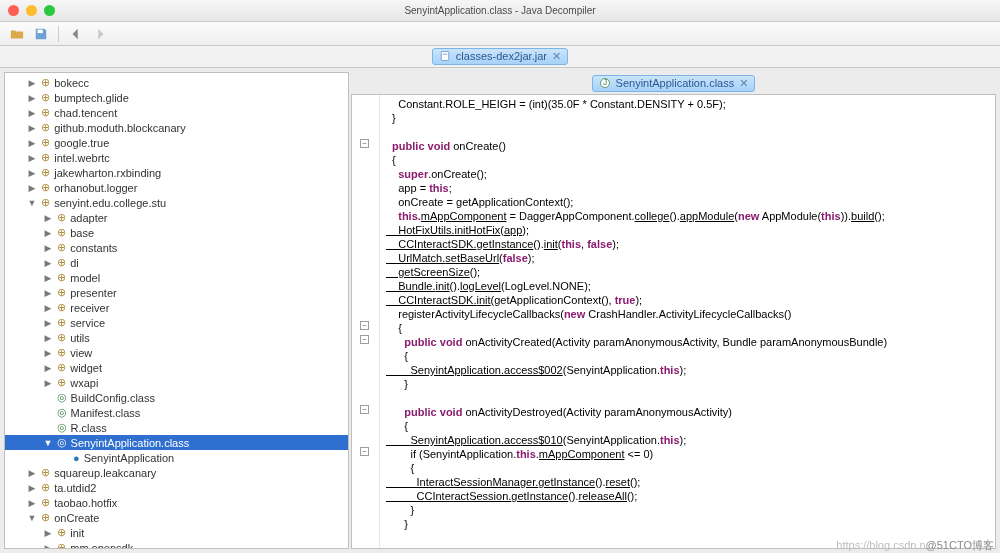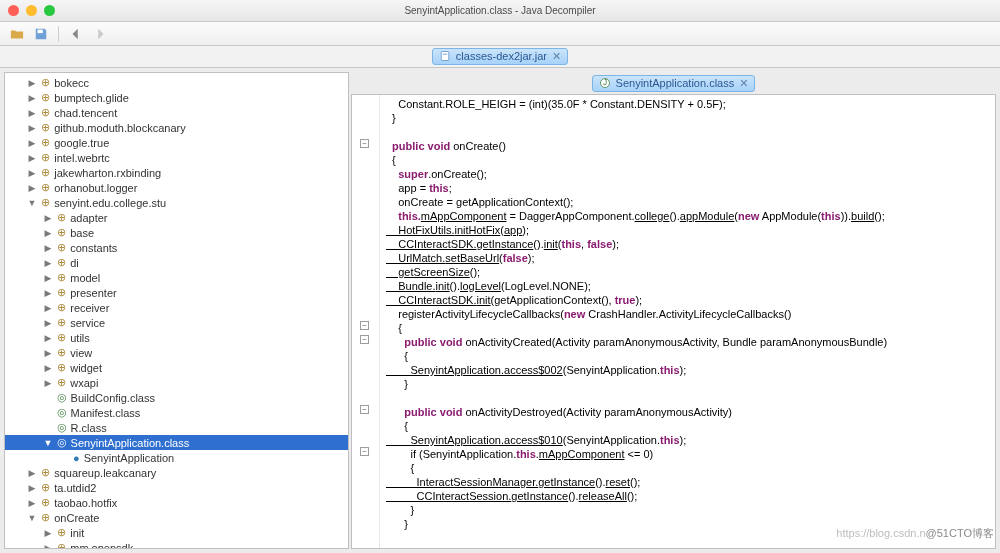--- a/index.html
+++ b/index.html
@@ -27,21 +27,21 @@
 .node.sel { background:#2f6fcf; color:#fff; }
 .node.sel .pkg,.node.sel .cls,.node.sel .cls2,.node.sel .arrow { color:#fff; }
 .content { flex:1; margin:4px 4px 4px 2px; display:flex; flex-direction:column; }
 .innertab { height:22px; display:flex; align-items:center; justify-content:center; }
 .editor { flex:1; background:#fff; border:1px solid #bfbfbf; overflow:auto; position:relative; }
 .gutter { position:absolute; left:0; top:0; bottom:0; width:28px; background:#fff; border-right:1px solid #e6e6e6; }
 .fold { position:absolute; left:8px; width:9px; height:9px; border:1px solid #9d9d9d; background:#fff; font-size:8px; line-height:7px; text-align:center; color:#666; cursor:pointer; }
 pre { font-family: Menlo, Monaco, monospace; font-size:10.5px; line-height:14px; padding:2px 0 8px 34px; white-space:pre; }
 .kw { color:#8a1b6f; font-weight:bold; }
 .und { text-decoration:underline; }
-.watermark { position:absolute; right:6px; bottom:12px; color:#bdbdbd; font-size:11px; }
+.watermark { position:absolute; right:6px; bottom:0; color:#bdbdbd; font-size:11px; }
 </style>
 </head>
 <body>
 
 <div class="titlebar">
   <div class="traffic">
     <span class="tl-red"></span>
     <span class="tl-yel"></span>
     <span class="tl-grn"></span>
   </div>

